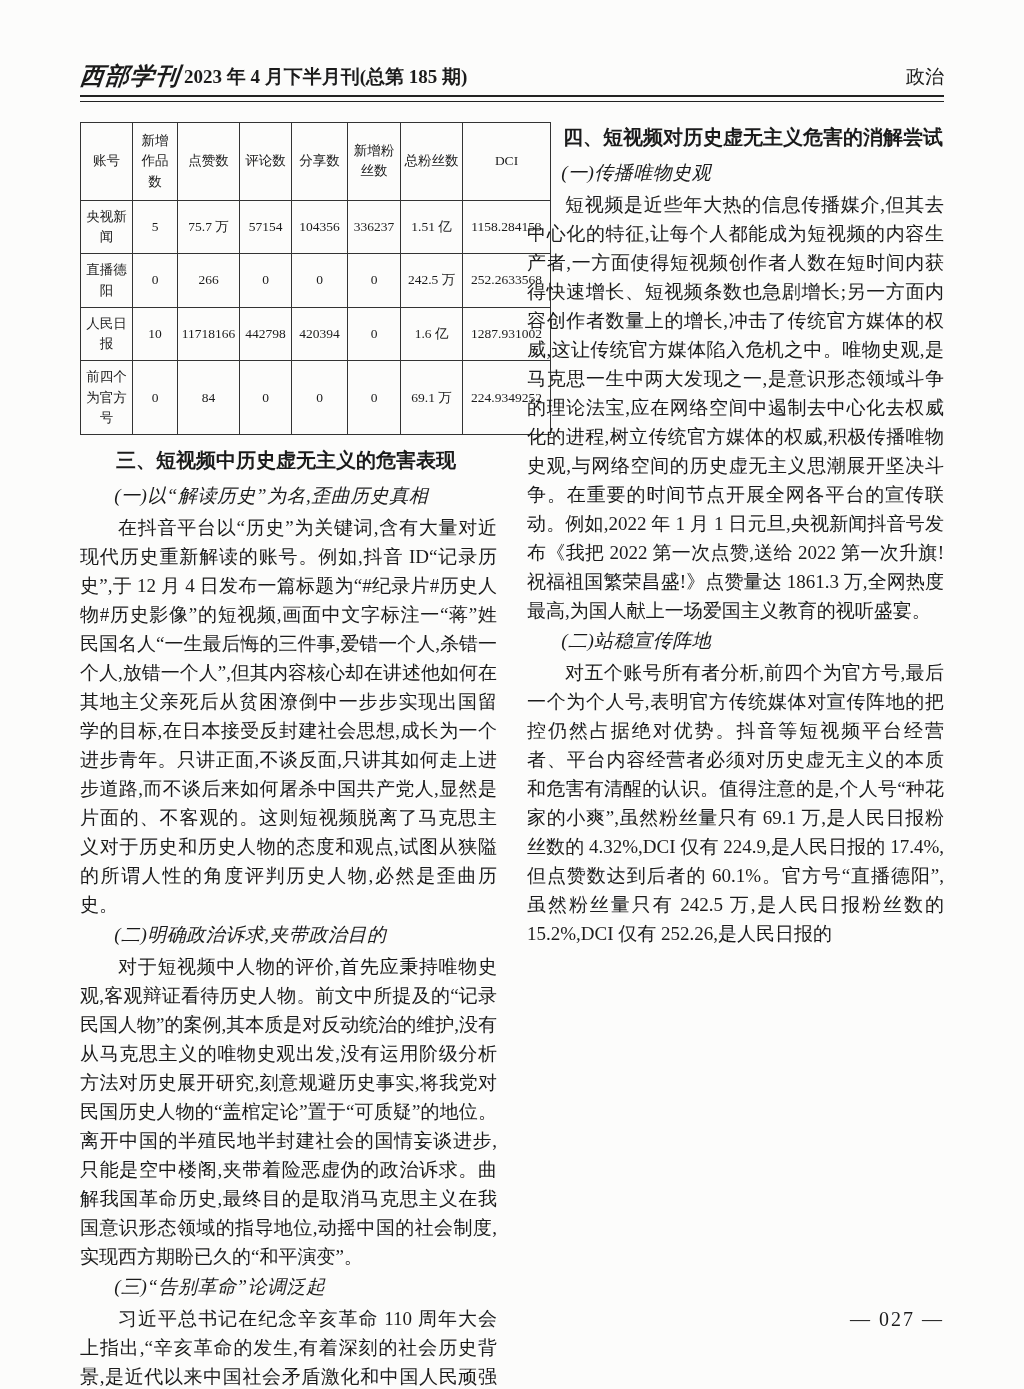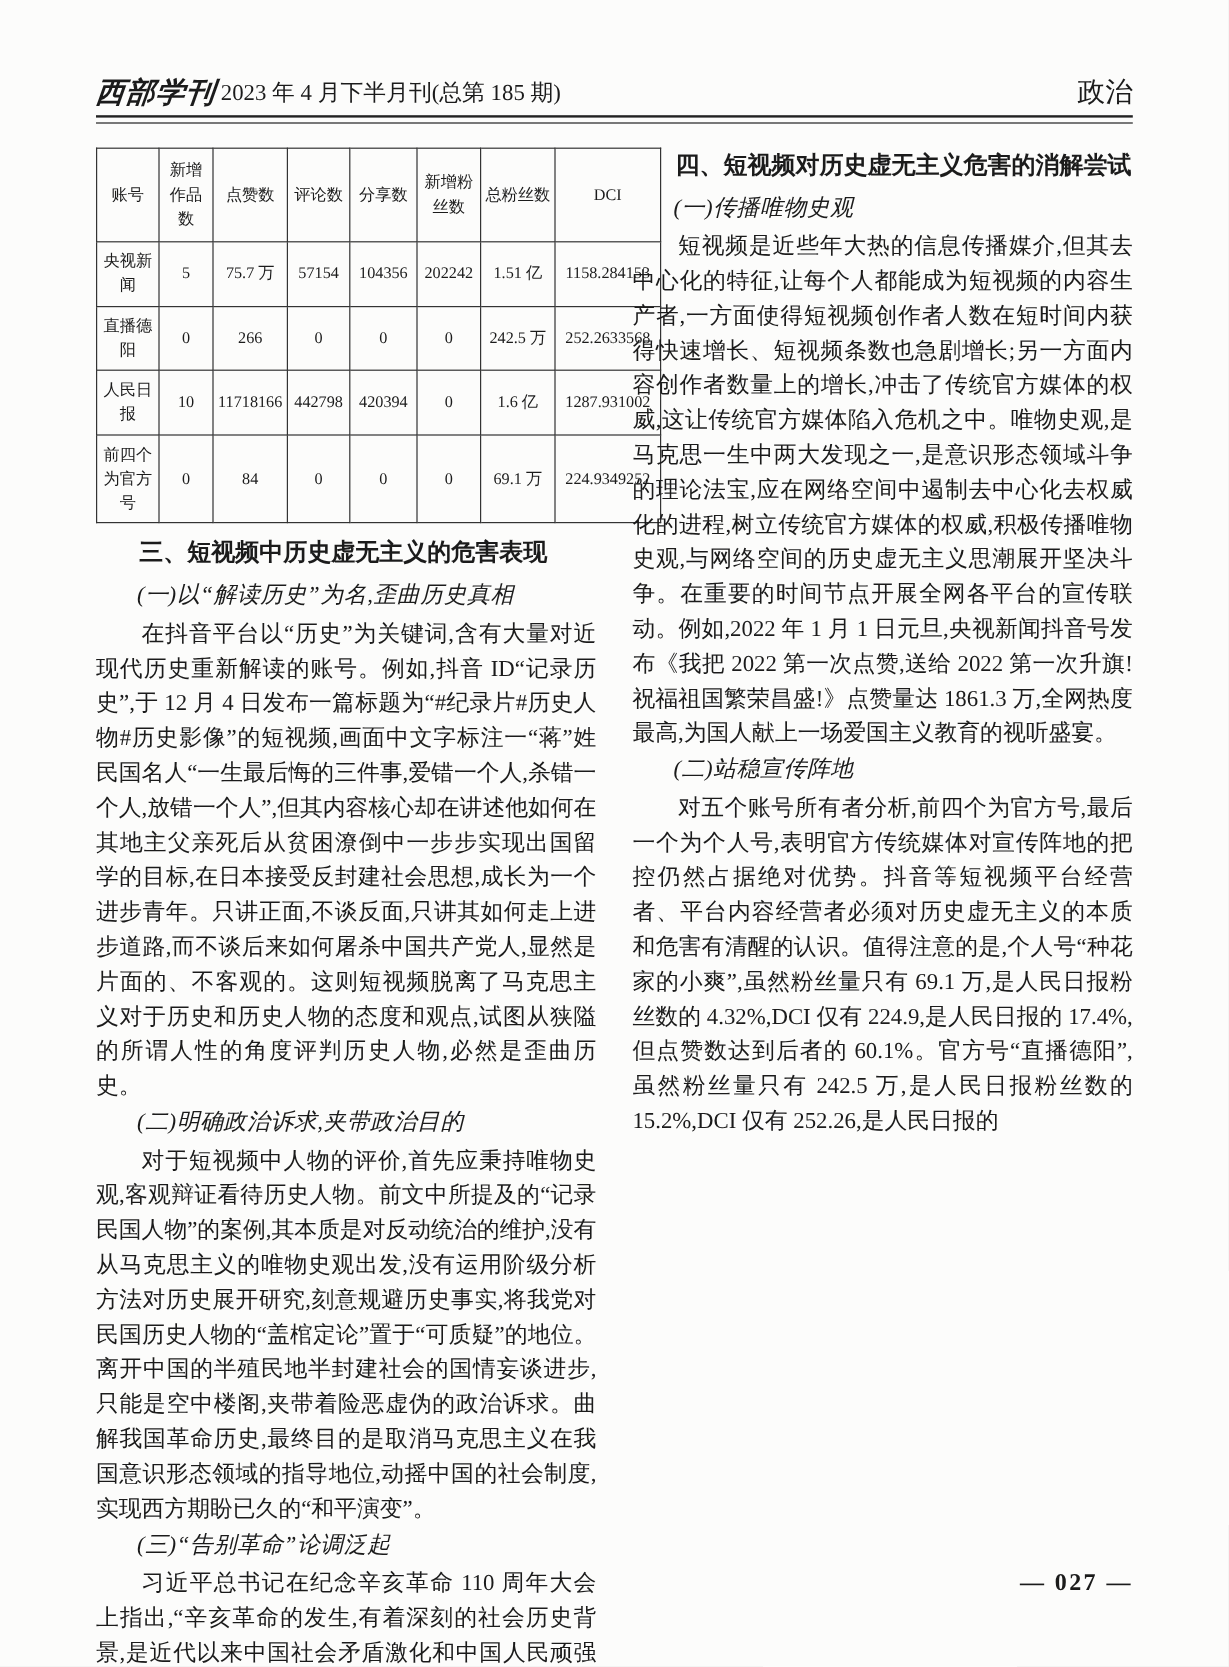--- a/index.html
+++ b/index.html
@@ -16,22 +16,22 @@
   }
   
   .header{display:flex;justify-content:space-between;align-items:flex-end;}
   .header-left{display:flex;align-items:flex-end;gap:4px;}
   .journal-logo{
     font-family:"DejaVu Serif","Liberation Serif",serif;
     font-style:italic;font-weight:bold;
     font-size:24px;letter-spacing:1px;line-height:1;
     transform:skewX(-6deg);
   }
-  .issue-info{font-weight:normal;font-size:19px;line-height:1.1;}
-  .section-label{font-size:23px;line-height:1.1;}
+  .issue-info{font-weight:bold;font-size:19px;line-height:1.1;}
+  .section-label{font-size:19px;line-height:1.1;}
   .header-rule{margin-top:7px;height:4px;border-top:2.4px solid #222;border-bottom:1.2px solid #222;}
   
   .columns{display:flex;gap:30px;margin-top:18px;}
   .col{width:417px;font-size:19px;line-height:29px;text-align:justify;}
   
   table.data-table{
     border-collapse:collapse;table-layout:fixed;
     width:416px;margin:2px 0 10px 0;
     font-size:13.5px;line-height:1.5;
     border:1.8px solid #222;
@@ -53,21 +53,21 @@
     font-style:italic;font-size:19px;line-height:31px;
     text-indent:1.8em;text-align:left;margin:0 0 2px 0;
     letter-spacing:0.5px;
   }
   .para{margin:0;text-indent:2em;}
   .para.no-indent{text-indent:0;}
   sup.ref{font-size:12px;line-height:0;}
   
   .footer{
     position:absolute;right:80px;bottom:58px;
-    font-weight:bold;font-size:20px;letter-spacing:2px;
+    font-weight:normal;font-size:20px;letter-spacing:2px;
   }
 </style>
 </head>
 <body>
 
 <div class="page">
 
   <div class="header">
     <div class="header-left">
       <span class="journal-logo">西部学刊</span>
@@ -104,21 +104,21 @@
             <th>DCI</th>
           </tr>
         </thead>
         <tbody>
           <tr>
             <td>央视新闻</td>
             <td>5</td>
             <td>75.7 万</td>
             <td>57154</td>
             <td>104356</td>
-            <td>202242</td>
+            <td>336237</td>
             <td>1.51 亿</td>
             <td>1158.284153</td>
           </tr>
           <tr>
             <td>直播德阳</td>
             <td>0</td>
             <td>266</td>
             <td>0</td>
             <td>0</td>
             <td>0</td>

